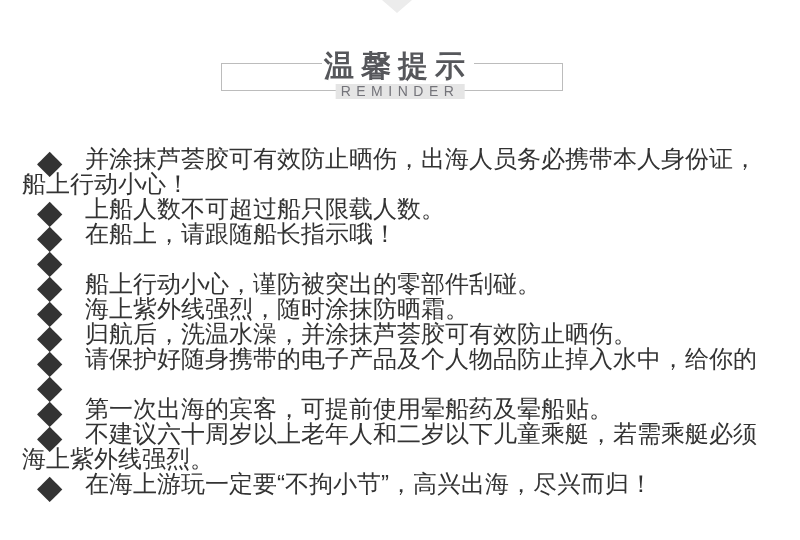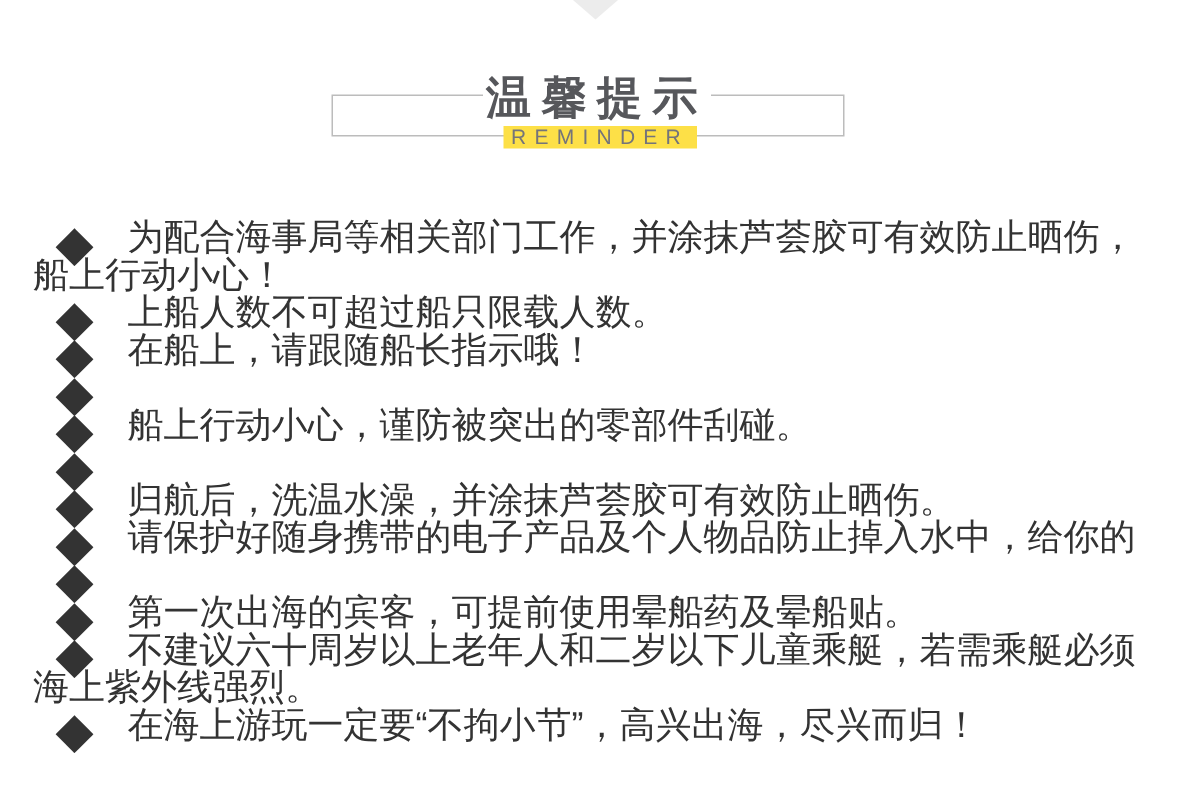--- a/index.html
+++ b/index.html
@@ -51,21 +51,21 @@
   }
   .title-en {
     position: absolute;
     top: 84px;
     left: 400px;
     transform: translateX(-50%);
     font-size: 14px;
     line-height: 15px;
     letter-spacing: 5.5px;
     color: #74747a;
-    background: #fde047;
+    background: #e5e5e5;
     padding: 0 5px;
     white-space: nowrap;
   }
 
   
   .list {
     position: absolute;
     left: 22px;
     top: 146px;
     width: 778px;
@@ -97,32 +97,32 @@
   <div class="down-arrow"></div>
 
   <div class="header">
     <div class="title-frame"></div>
     <div class="title-cn">温馨提示</div>
     <div class="title-en">REMINDER</div>
   </div>
 
   <div class="list">
 
-    <div class="bl first"><span class="bullet">◆</span><span class="txt">为配合海事局等相关部门工作，并涂抹芦荟胶可有效防止晒伤，</span></div>
+    <div class="bl first"><span class="bullet">◆</span><span class="txt">并涂抹芦荟胶可有效防止晒伤，出海人员务必携带本人身份证，</span></div>
     <div class="bl cont">船上行动小心！</div>
 
     <div class="bl first"><span class="bullet">◆</span><span class="txt">上船人数不可超过船只限载人数。</span></div>
 
     <div class="bl first"><span class="bullet">◆</span><span class="txt">在船上，请跟随船长指示哦！</span></div>
 
     <div class="bl first"><span class="bullet">◆</span></div>
 
     <div class="bl first"><span class="bullet">◆</span><span class="txt">船上行动小心，谨防被突出的零部件刮碰。</span></div>
 
-    <div class="bl first"><span class="bullet">◆</span></div>
+    <div class="bl first"><span class="bullet">◆</span><span class="txt">海上紫外线强烈，随时涂抹防晒霜。</span></div>
 
     <div class="bl first"><span class="bullet">◆</span><span class="txt">归航后，洗温水澡，并涂抹芦荟胶可有效防止晒伤。</span></div>
 
     <div class="bl first"><span class="bullet">◆</span><span class="txt">请保护好随身携带的电子产品及个人物品防止掉入水中，给你的</span></div>
 
     <div class="bl first"><span class="bullet">◆</span></div>
 
     <div class="bl first"><span class="bullet">◆</span><span class="txt">第一次出海的宾客，可提前使用晕船药及晕船贴。</span></div>
 
     <div class="bl first"><span class="bullet">◆</span><span class="txt">不建议六十周岁以上老年人和二岁以下儿童乘艇，若需乘艇必须</span></div>

